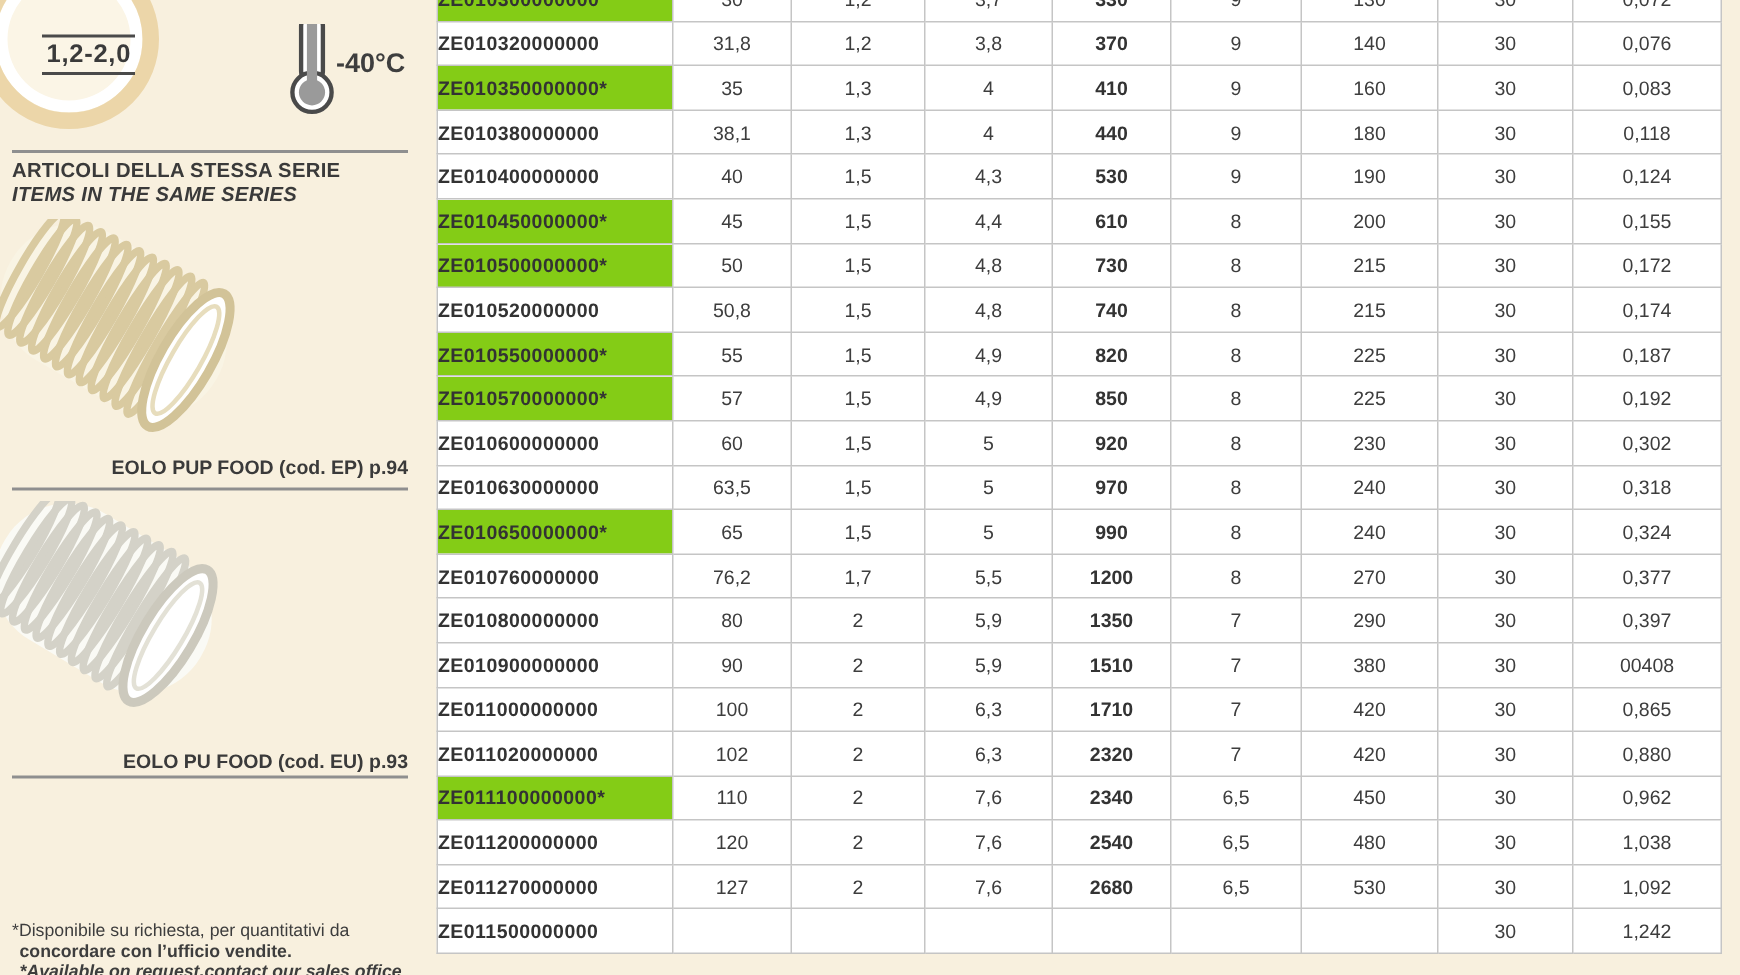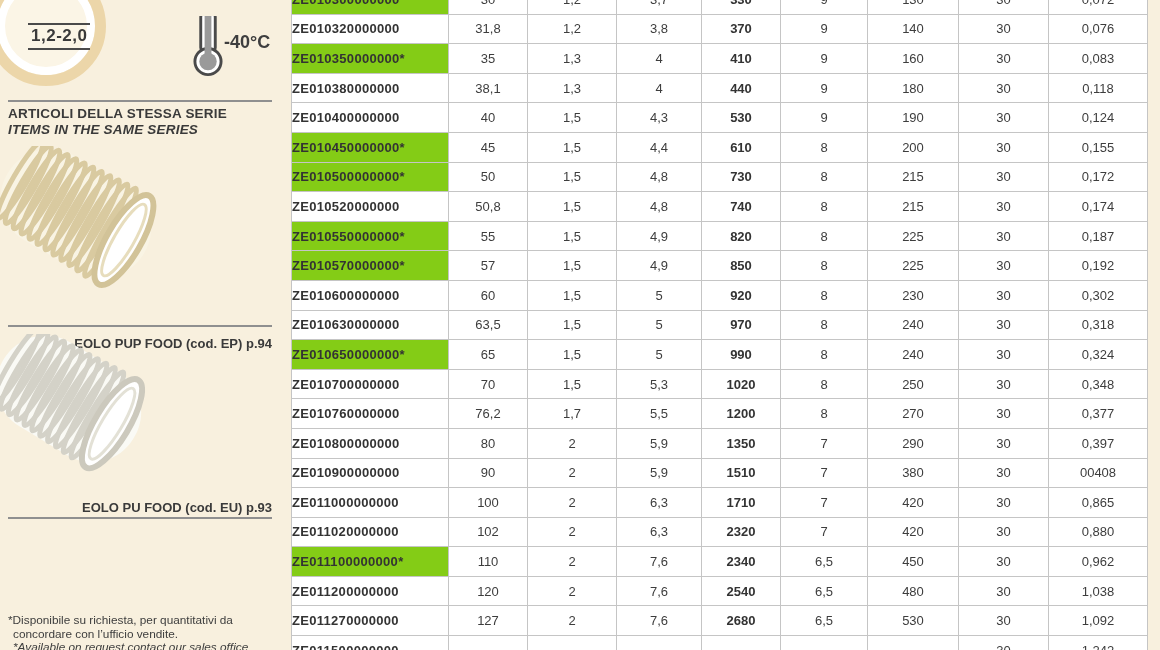--- a/index.html
+++ b/index.html
@@ -26,21 +26,21 @@
   .thermo{position:absolute;left:188px;top:0px;width:40px;height:62px;}
   .temp-label{position:absolute;left:224px;top:16px;font-size:18px;font-weight:bold;color:#3e3e3e;}
   .divider{position:absolute;left:8px;width:264px;height:2px;background:#8f8f8f;}
   .series-it{position:absolute;left:8px;top:90px;font-size:13.5px;font-weight:bold;letter-spacing:.2px;color:#3a3a3a;}
   .series-en{position:absolute;left:8px;top:106px;font-size:13.5px;font-weight:bold;font-style:italic;letter-spacing:.2px;color:#3a3a3a;}
   .hose1{position:absolute;left:0;top:130px;width:198px;height:160px;}
   .hose2{position:absolute;left:0;top:318px;width:185px;height:164px;}
   .hose-label{position:absolute;left:8px;width:264px;text-align:right;font-size:13px;font-weight:bold;color:#3a3a3a;}
   .footnote{position:absolute;left:8px;top:598px;width:272px;font-size:11.8px;line-height:13.6px;color:#3d3d3d;}
   .footnote .en{font-style:italic;}
-  .footnote .cont{padding-left:5px;}
+  .footnote .cont{padding-left:5px;font-weight:bold;}
   
   .spec-table{
     position:absolute;left:291px;top:-16px;width:856px;
     border-collapse:collapse;table-layout:fixed;background:#ffffff;
   }
   .spec-table td{
     border:1px solid #c5c5c5;height:28.6px;padding:0;
     font-size:13px;text-align:center;color:#3d3d3d;
     white-space:nowrap;overflow:hidden;
   }
@@ -82,21 +82,21 @@
       <ellipse cx="57" cy="0" rx="7" ry="47.6" fill="none" stroke="#d9caa0" stroke-width="5"></ellipse>
       <ellipse cx="66.5" cy="0" rx="7" ry="48.2" fill="none" stroke="#d9caa0" stroke-width="5"></ellipse>
       <ellipse cx="76" cy="0" rx="7" ry="48.8" fill="none" stroke="#d9caa0" stroke-width="5"></ellipse>
       <ellipse cx="85.5" cy="0" rx="7" ry="49.4" fill="none" stroke="#d9caa0" stroke-width="5"></ellipse>
       <ellipse cx="95" cy="0" rx="7" ry="50" fill="none" stroke="#d9caa0" stroke-width="5"></ellipse>
       <ellipse cx="104.5" cy="0" rx="7" ry="50.6" fill="none" stroke="#d9caa0" stroke-width="5"></ellipse>
       <ellipse cx="120" cy="0" rx="17" ry="51" fill="#ffffff" stroke="#d2c398" stroke-width="6"></ellipse>
       <ellipse cx="120" cy="0" rx="10" ry="41" fill="none" stroke="#e7ddbd" stroke-width="3"></ellipse>
     </g>
   </svg>
-  <div class="hose-label" style="top:288px;margin-top:32px;">EOLO PUP FOOD (cod. EP) p.94</div>
+  <div class="hose-label" style="top:288px;">EOLO PUP FOOD (cod. EP) p.94</div>
   <div class="divider" style="top:309px;"></div>
 
   <svg class="hose2" viewBox="0 0 185 164">
     <g transform="translate(16,32) rotate(31)">
       <rect x="-14" y="-48" width="152" height="98" rx="48" fill="#fafaf5"></rect>
       <ellipse cx="0" cy="0" rx="7" ry="44" fill="none" stroke="#d4d2c8" stroke-width="5"></ellipse>
       <ellipse cx="9.5" cy="0" rx="7" ry="44.6" fill="none" stroke="#d4d2c8" stroke-width="5"></ellipse>
       <ellipse cx="19" cy="0" rx="7" ry="45.2" fill="none" stroke="#d4d2c8" stroke-width="5"></ellipse>
       <ellipse cx="28.5" cy="0" rx="7" ry="45.8" fill="none" stroke="#d4d2c8" stroke-width="5"></ellipse>
       <ellipse cx="38" cy="0" rx="7" ry="46.4" fill="none" stroke="#d4d2c8" stroke-width="5"></ellipse>
@@ -272,31 +272,20 @@
         <td class="val">65</td>
         <td class="val">1,5</td>
         <td class="val">5</td>
         <td class="val strong">990</td>
         <td class="val">8</td>
         <td class="val">240</td>
         <td class="val">30</td>
         <td class="val">0,324</td>
       </tr>
       <tr>
-        <td class="code">ZE010700000000</td>
-        <td class="val">70</td>
-        <td class="val">1,5</td>
-        <td class="val">5,3</td>
-        <td class="val strong">1020</td>
-        <td class="val">8</td>
-        <td class="val">250</td>
-        <td class="val">30</td>
-        <td class="val">0,348</td>
-      </tr>
-      <tr>
         <td class="code">ZE010760000000</td>
         <td class="val">76,2</td>
         <td class="val">1,7</td>
         <td class="val">5,5</td>
         <td class="val strong">1200</td>
         <td class="val">8</td>
         <td class="val">270</td>
         <td class="val">30</td>
         <td class="val">0,377</td>
       </tr>

